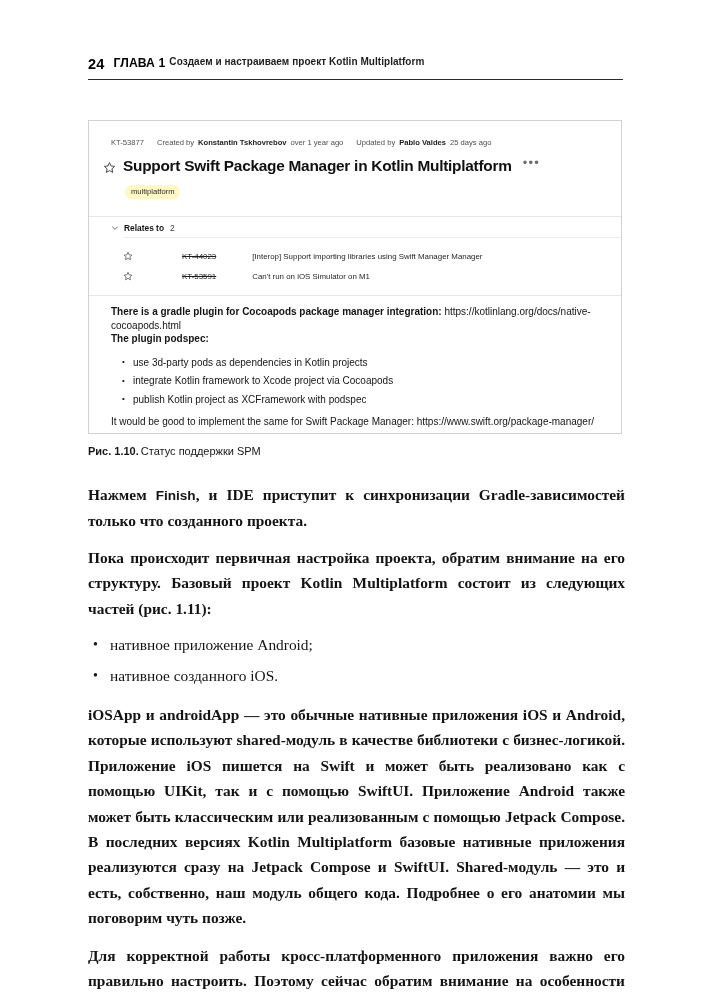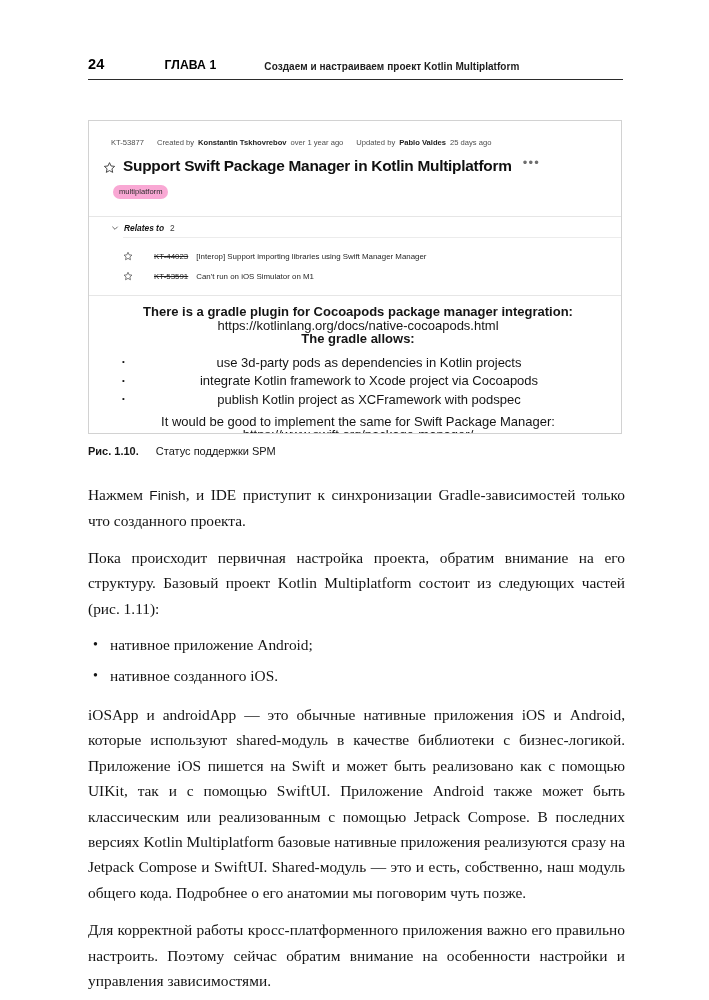--- a/index.html
+++ b/index.html
@@ -24,35 +24,34 @@
     background: #ffffff;
   }
 
   
   .running-head {
     position: absolute;
     left: 88px;
     top: 56px;
     width: 535px;
     display: flex;
-    align-items: flex-end;
+    align-items: flex-start;
     font-family: "Liberation Sans", sans-serif;
-    gap: 44px;
   }
   .folio {
     font-size: 14.5px;
     font-weight: bold;
     color: #000000;
     letter-spacing: 0.2px;
   }
   .chapter-label {
     font-size: 12.2px;
     font-weight: bold;
     color: #000000;
-    margin-left: 16px;
+    margin-left: 9px;
     letter-spacing: 0.1px;
   }
   .chapter-title {
     font-size: 10px;
     font-weight: bold;
     color: #1d1d1d;
     margin-left: 4px;
     letter-spacing: 0.05px;
   }
   .head-rule {
@@ -123,23 +122,23 @@
     font-size: 13px;
     color: #6e6e6e;
     letter-spacing: 1.2px;
     line-height: 10px;
     position: relative;
     top: -3px;
   }
 
   .tag {
     position: absolute;
-    left: 24px;
+    left: 36px;
     top: 64px;
-    background: #f9a8d4;
+    background: #fef9c3;
     border-radius: 7px;
     font-size: 7.6px;
     color: #2b2b2b;
     padding: 3px 6px 3.5px 6px;
     line-height: 1;
   }
 
   .sep {
     position: absolute;
     left: 0;
@@ -158,41 +157,42 @@
     align-items: center;
     font-size: 8.4px;
   }
   .chevron-icon {
     width: 8px;
     height: 8px;
     margin-right: 5px;
     color: #5d5d5d;
   }
   .chevron-icon svg { display: block; }
-  .relates-label { font-weight: bold; color: #121212; font-style: italic; }
+  .relates-label { font-weight: bold; color: #121212; }
   .relates-count { margin-left: 6px; color: #3a3a3a; font-weight: normal; }
 
   .relates-rule {
     position: absolute;
     left: 34px;
     right: 0;
     top: 116px;
     height: 1px;
     background: #ececec;
   }
 
   .link-row {
     position: absolute;
     left: 34px;
     right: 4px;
     display: flex;
     align-items: center;
     font-size: 7.9px;
     color: #262626;
     white-space: nowrap;
+    gap: 28px;
   }
   .link-row-1 { top: 130px; }
   .link-row-2 { top: 150px; text-align: center; }
   .row-star {
     width: 10px;
     height: 10px;
     flex: 0 0 10px;
     margin-right: 21px;
   }
   .row-star svg { display: block; }
@@ -201,24 +201,23 @@
     color: #1f1f1f;
     margin-right: 8px;
   }
   .issue-summary { color: #1f1f1f; }
 
   .desc {
     position: absolute;
     left: 22px;
     right: 16px;
     top: 184px;
-    font-size: 13px;
+    font-size: 10px;
     color: #141414;
     line-height: 13.5px;
-    text-align: center;
   }
   .desc p { margin: 0; font-weight: bold; }
   .desc .lead { font-weight: bold; }
   .desc .url { font-weight: normal; color: #141414; }
   .desc ul {
     margin: 11px 0 0 0;
     padding-left: 22px;
     list-style: none;
   }
   .desc li {
@@ -243,37 +242,38 @@
   
   .caption {
     position: absolute;
     left: 88px;
     top: 445px;
     font-family: "Liberation Sans", sans-serif;
     font-size: 11px;
     color: #171717;
   }
   .caption .cap-num { font-weight: bold; }
-  .caption .cap-text { font-weight: normal; margin-left: 17px; }
+  .caption .cap-text { font-weight: normal; margin-left: 2px; }
 
   
   .body-text {
     position: absolute;
     left: 88px;
     top: 482px;
     width: 537px;
     font-family: "Liberation Serif", serif;
     font-size: 15.4px;
     line-height: 25.4px;
     color: #141414;
     text-align: justify;
     hyphens: none;
   }
   .body-text p {
     margin: 0 0 12px 0;
+    font-weight: bold;
   }
   .body-text p.tight { margin-bottom: 11px; }
   .sans-inline {
     font-family: "Liberation Sans", sans-serif;
     font-size: 13.6px;
   }
 
   .bullets {
     margin: 4px 0 14px 0;
     padding: 0 0 0 22px;
@@ -355,21 +355,21 @@
         </svg>
       </span>
       <span class="issue-key">KT-53591</span>
       <span class="issue-summary">Can't run on iOS Simulator on M1</span>
     </div>
 
     <div class="sep sep-b"></div>
 
     <div class="desc">
       <p><span class="lead">There is a gradle plugin for Cocoapods package manager integration: </span><span class="url">https://kotlinlang.org/docs/native-cocoapods.html</span></p>
-      <p>The gradle allows:</p>
+      <p>The plugin podspec:</p>
       <ul>
         <li>use 3d-party pods as dependencies in Kotlin projects</li>
         <li>integrate Kotlin framework to Xcode project via Cocoapods</li>
         <li>publish Kotlin project as XCFramework with podspec</li>
       </ul>
       <p class="closing"><span>It would be good to implement the same for Swift Package Manager: </span><span>https://www.swift.org/package-manager/</span></p>
     </div>
 
   </div>
 

